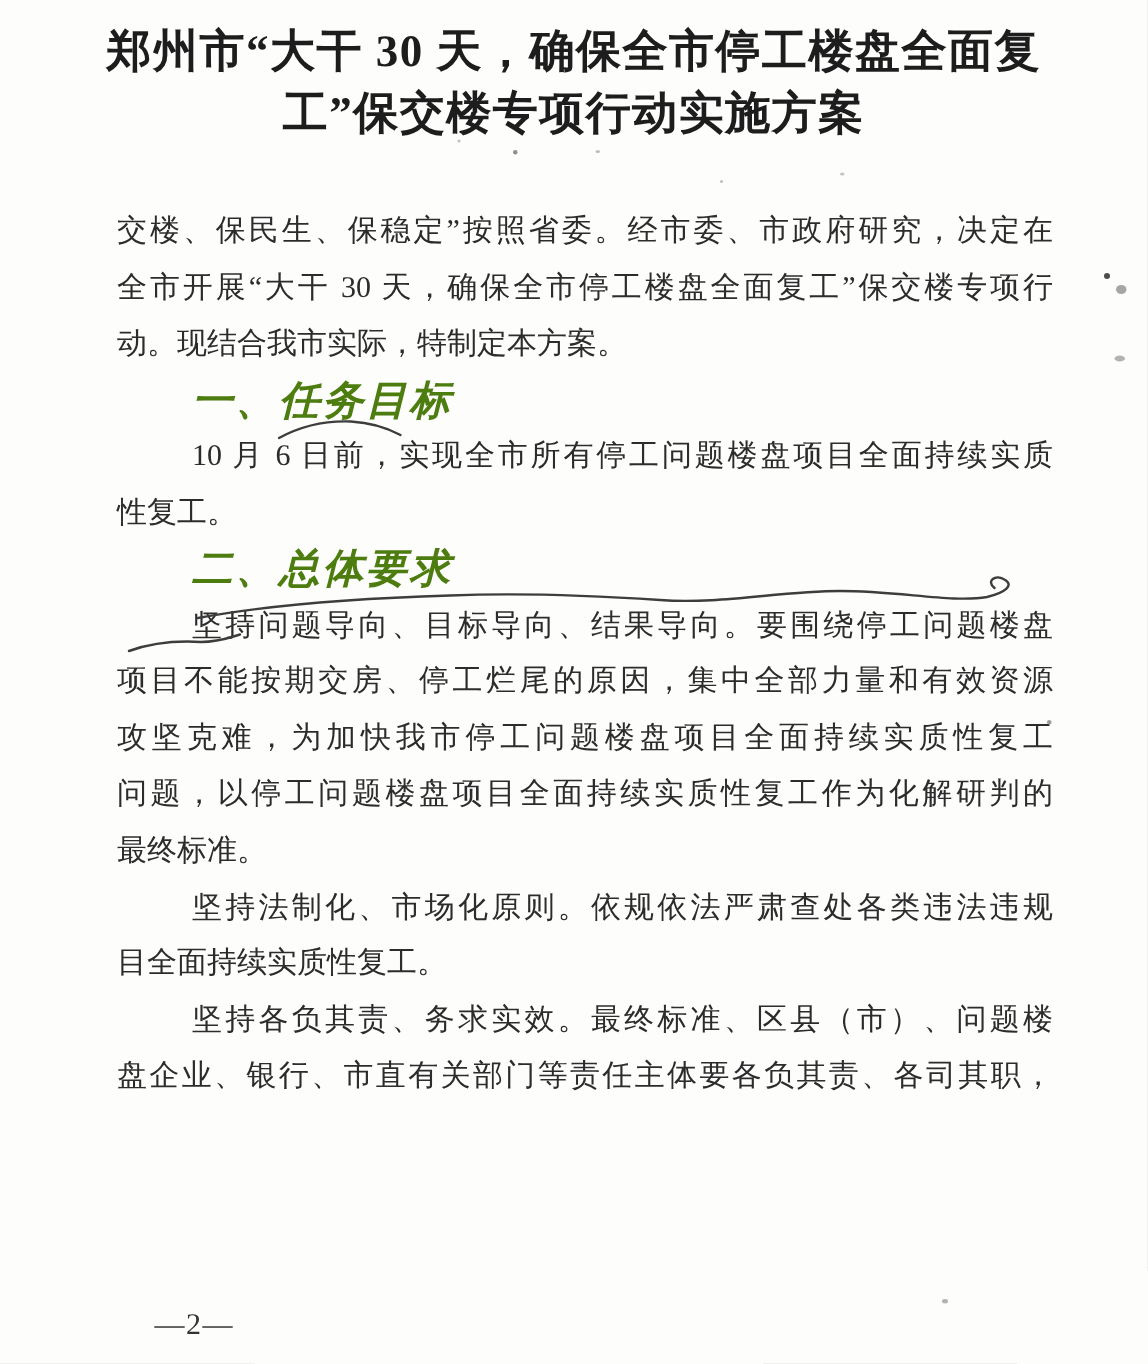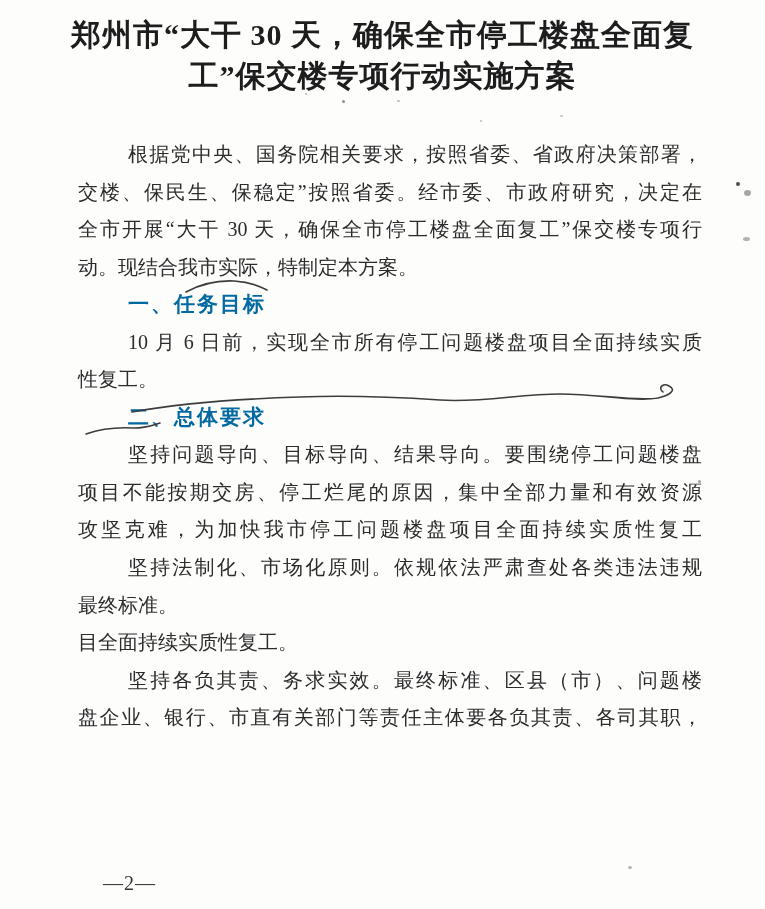--- a/index.html
+++ b/index.html
@@ -34,24 +34,25 @@
     font-size:20px;
     color:#2c2c2c;
   }
   .line.fill{
     text-align:justify;
     text-align-last:justify;
   }
   .line.indent{text-indent:50px;}
   .line.heading{
     font-family:"DejaVu Sans","Liberation Sans",sans-serif;
-    font-size:21px;
+    font-size:27px;
     font-weight:600;
     letter-spacing:2px;
-    color:#0369a1;
+    color:#4d7c0f;
+    font-style:italic;
   }
   .footer-page{
     position:absolute;
     left:103px;top:872px;
     font-size:20px;
     letter-spacing:1px;
     color:#333;
   }
   .marks{
     position:absolute;
@@ -73,33 +74,33 @@
 <body>
 
 <div class="page">
 
   <h1 class="title">
     <span class="t-line">郑州市“大干 30 天，确保全市停工楼盘全面复</span>
     <span class="t-line">工”保交楼专项行动实施方案</span>
   </h1>
 
   <div class="doc-body">
-      <div class="line indent fill">根据党中央、国务院相关要求，按照省委、省政府决策部署，</div>
       <div class="line fill">交楼、保民生、保稳定”按照省委。经市委、市政府研究，决定在</div>
       <div class="line fill">全市开展“大干 30 天，确保全市停工楼盘全面复工”保交楼专项行</div>
       <div class="line">动。现结合我市实际，特制定本方案。</div>
       <div class="line indent heading">一、任务目标</div>
       <div class="line indent fill">10 月 6 日前，实现全市所有停工问题楼盘项目全面持续实质</div>
       <div class="line">性复工。</div>
       <div class="line indent heading">二、总体要求</div>
       <div class="line indent fill">坚持问题导向、目标导向、结果导向。要围绕停工问题楼盘</div>
       <div class="line fill">项目不能按期交房、停工烂尾的原因，集中全部力量和有效资源</div>
       <div class="line fill">攻坚克难，为加快我市停工问题楼盘项目全面持续实质性复工</div>
+      <div class="line fill">问题，以停工问题楼盘项目全面持续实质性复工作为化解研判的</div>
+      <div class="line">最终标准。</div>
       <div class="line indent fill">坚持法制化、市场化原则。依规依法严肃查处各类违法违规</div>
-      <div class="line">最终标准。</div>
       <div class="line">目全面持续实质性复工。</div>
       <div class="line indent fill">坚持各负其责、务求实效。最终标准、区县（市）、问题楼</div>
       <div class="line fill">盘企业、银行、市直有关部门等责任主体要各负其责、各司其职，</div>
     </div>
 
   <div class="footer-page">—2—</div>
 
   <svg class="marks" viewBox="0 0 765 909" xmlns="http://www.w3.org/2000/svg">
     <path d="M 186 292 Q 208 280 234 281 Q 252 282 267 290"></path>
     <path d="M 132 412 C 175 404 235 399 300 397 C 350 395 395 397 440 400 C 480 403 520 394 560 394 C 600 394 635 402 658 398 C 670 395 677 390 669 386 C 664 383 657 387 663 392"></path>

